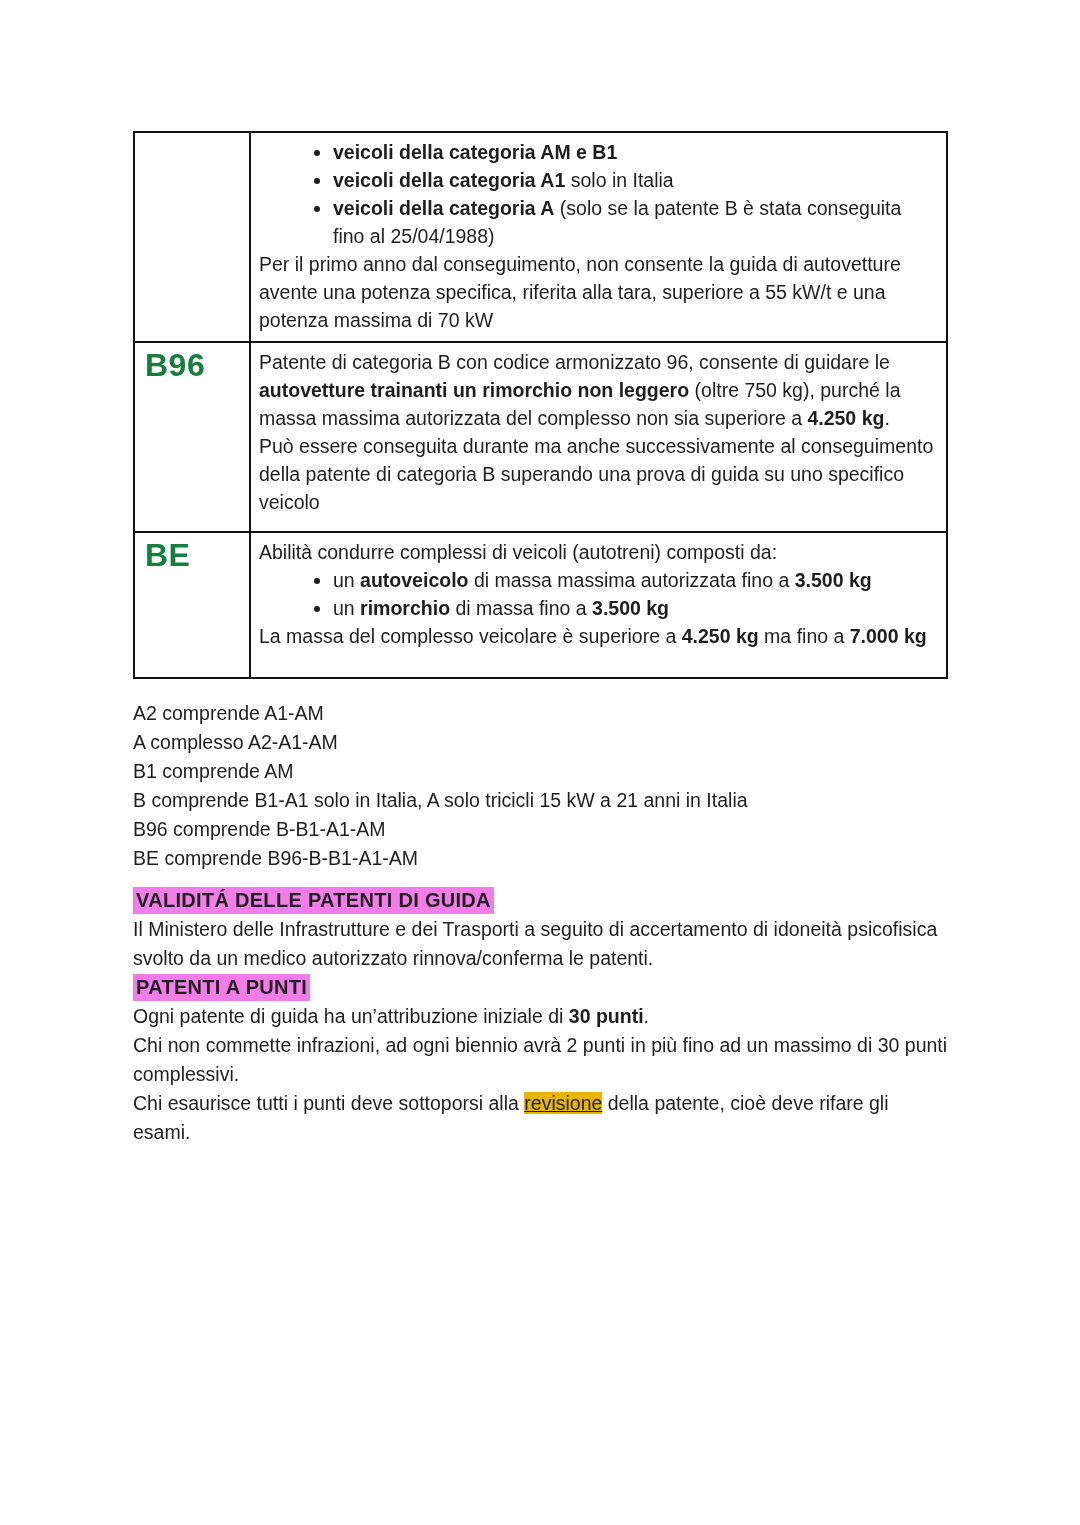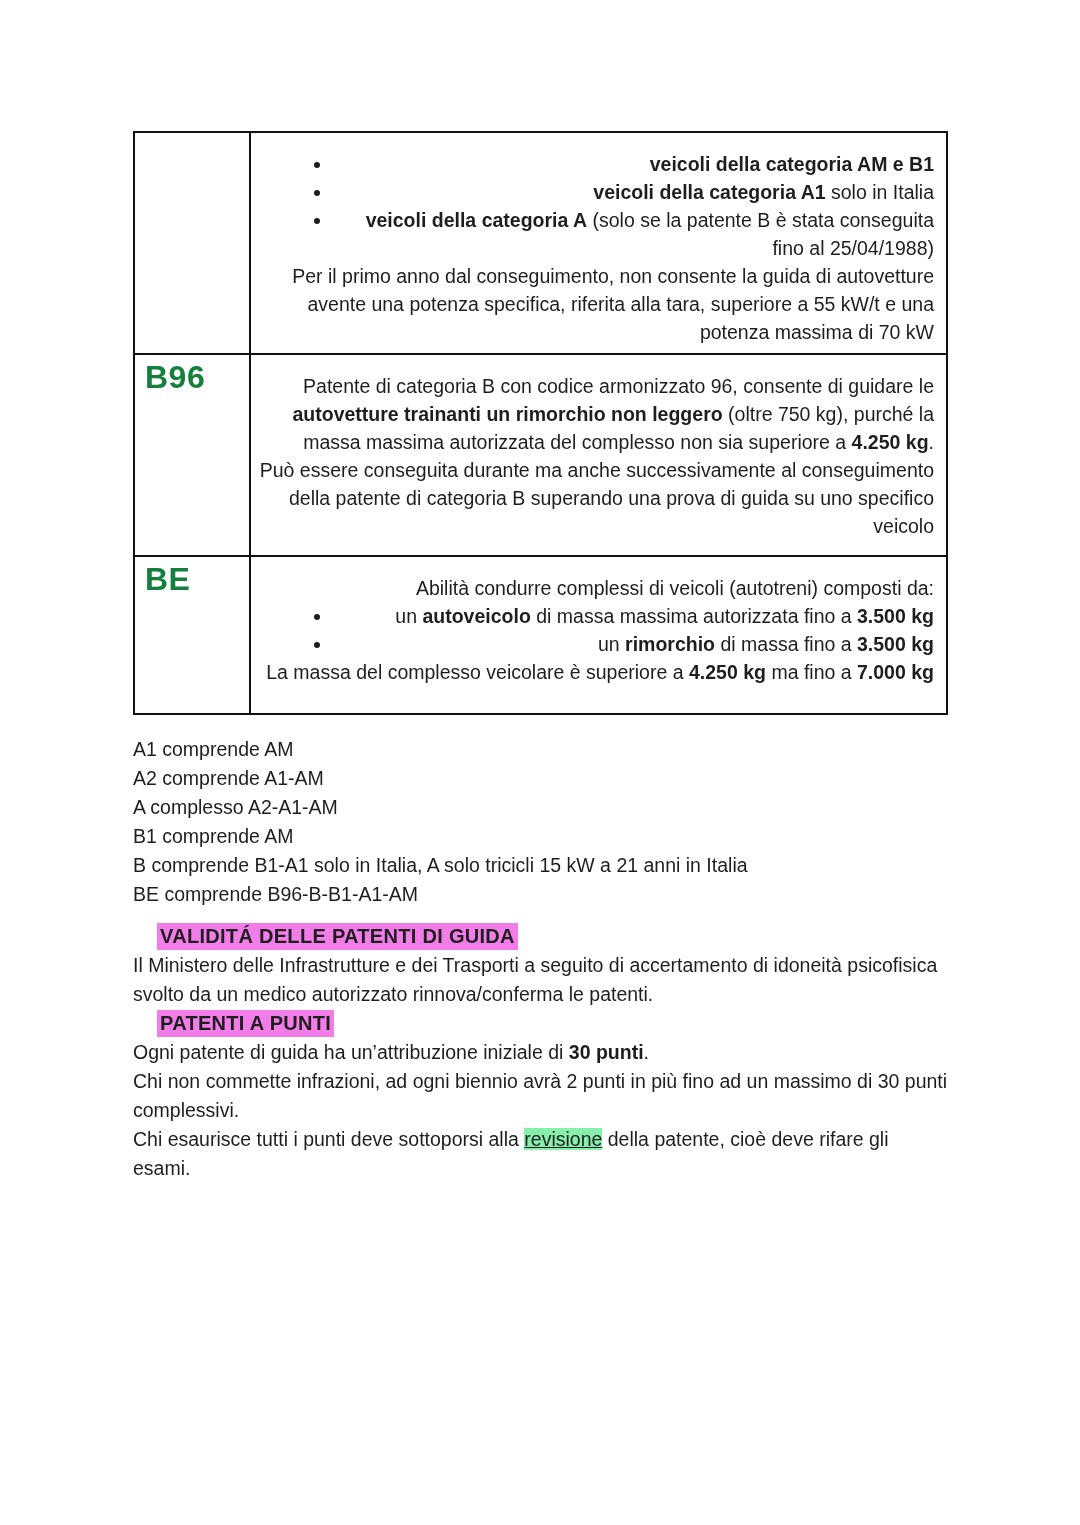--- a/index.html
+++ b/index.html
@@ -20,21 +20,21 @@
     width:815px;
     table-layout:fixed;
   }
   table.lic td{
     border:2px solid #111111;
     vertical-align:top;
     font-size:19.5px;
     line-height:28px;
   }
   td.label-cell{width:100px;padding:8px 4px 4px 10px;}
-  td.desc-cell{padding:17px 12px 7px 8px;text-align:right;}
+  td.desc-cell{padding:5px 12px 7px 8px;}
   tr.r1 td{height:182px;}
   tr.r2 td{height:176px;}
   tr.r3 td{height:132px;}
   .code{
     color:#15803d;
     font-weight:bold;
     font-size:32px;
     letter-spacing:0.5px;
   }
   td.desc-cell ul{
@@ -47,27 +47,26 @@
   .body-block{margin-top:20px;font-size:19.5px;line-height:29px;}
   .line{white-space:normal;}
   .heading{
     display:inline-block;
     font-weight:bold;
     font-size:20px;
     letter-spacing:0.3px;
     background:#f27ce8;
     padding:0 3px;
     line-height:27px;
-    margin-left:24px;
   }
   .heading-row{line-height:29px;}
   .validita-gap{margin-top:13px;}
   .b{font-weight:bold;}
   .u{text-decoration:underline;}
-  .hl-green{background:#86efac;}
+  .hl-green{background:#eab308;}
 </style>
 </head>
 <body>
 
 <div class="page">
   <div class="content">
 
     <table class="lic">
       <tbody>
           <tr class="r1">
@@ -96,25 +95,25 @@
                 <li><span>un </span><span class="b">autoveicolo</span><span> di massa massima autorizzata fino a </span><span class="b">3.500 kg</span></li>
                 <li><span>un </span><span class="b">rimorchio</span><span> di massa fino a </span><span class="b">3.500 kg</span></li>
               </ul>
               <div class="p"><span>La massa del complesso veicolare è superiore a </span><span class="b">4.250 kg</span><span> ma fino a </span><span class="b">7.000 kg</span></div>
             </td>
           </tr>
         </tbody>
     </table>
 
     <div class="body-block">
-        <div class="line">A1 comprende AM</div>
         <div class="line">A2 comprende A1-AM</div>
         <div class="line">A complesso A2-A1-AM</div>
         <div class="line">B1 comprende AM</div>
         <div class="line">B comprende B1-A1 solo in Italia, A solo tricicli 15 kW a 21 anni in Italia</div>
+        <div class="line">B96 comprende B-B1-A1-AM</div>
         <div class="line">BE comprende B96-B-B1-A1-AM</div>
       </div>
 
     <div class="body-block validita-gap">
       <div class="heading-row">
         <span class="heading">VALIDITÁ DELLE PATENTI DI GUIDA</span>
       </div>
       <div class="line">Il Ministero delle Infrastrutture e dei Trasporti a seguito di accertamento di idoneità psicofisica svolto da un medico autorizzato rinnova/conferma le patenti.</div>
     </div>
 

